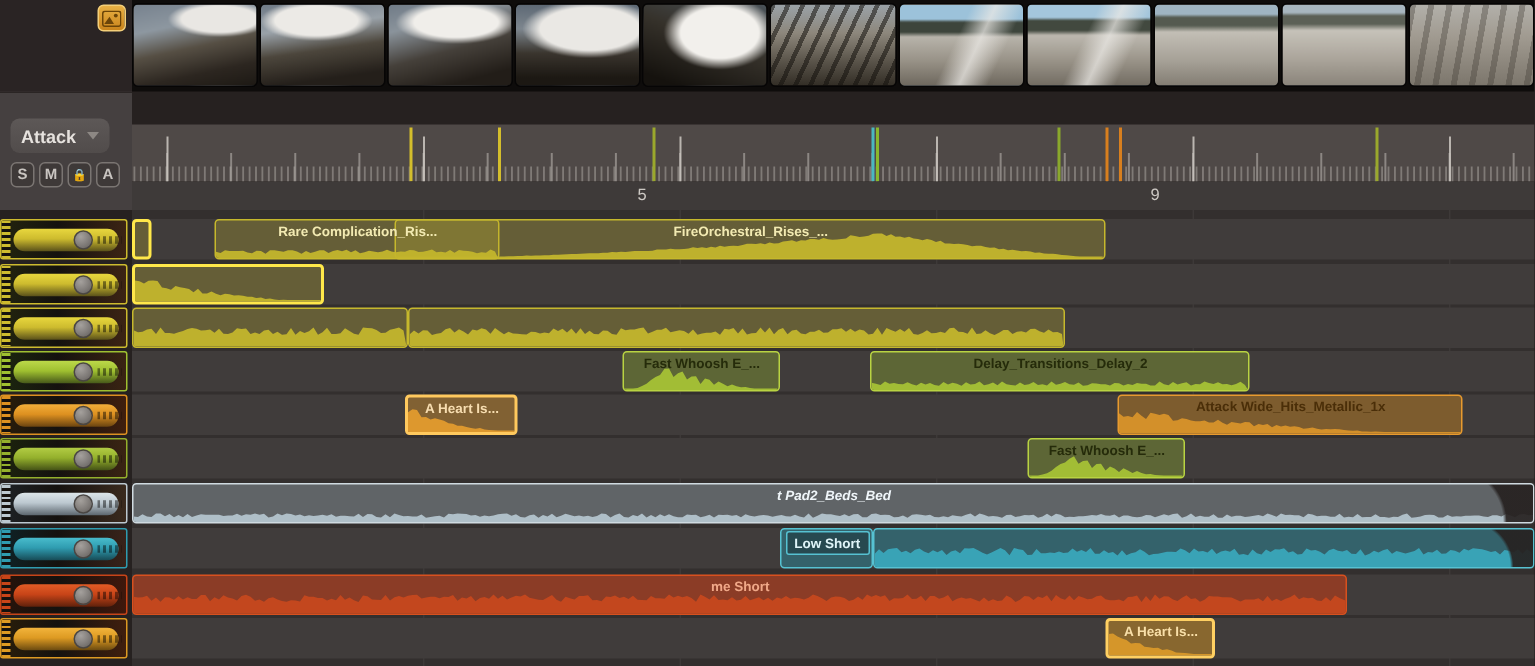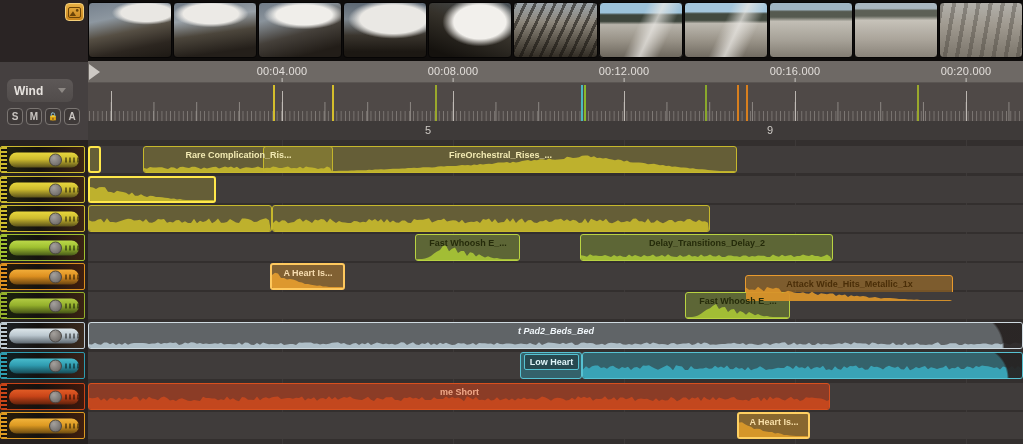--- a/index.html
+++ b/index.html
@@ -118,21 +118,21 @@
           <rect x="0.5" y="0.5" width="12" height="10" rx="1.5" fill="none" stroke="#6b4408" stroke-width="1"></rect>
           <circle cx="9.2" cy="3.4" r="1.3" fill="#6b4408"></circle>
           <path d="M1.5 9 L5 4.2 L8 9 Z" fill="#6b4408"></path>
         </svg>
       </span>
     </div>
   </div>
 
   <div class="left-panel">
     <div class="ruler-dd">
-      <span>Wind</span>
+      <span>Attack</span>
       <span class="chev"></span>
     </div>
     <div class="tb-row" id="tb-row">
         <div class="tb-btn" style="font-size: 10px;">S</div>
         <div class="tb-btn" style="font-size: 10px;">M</div>
         <div class="tb-btn" style="font-size: 8px;">🔒</div>
         <div class="tb-btn" style="font-size: 10px;">A</div>
       </div>
   </div>
 
@@ -143,28 +143,20 @@
       <div class="frame f-v4" title="volcano crater smoke"></div>
       <div class="frame f-v5" title="dark crater white plume"></div>
       <div class="frame f-v6" title="ash field ridges"></div>
       <div class="frame f-v7" title="gray slope blue sky"></div>
       <div class="frame f-v8" title="gray slope blue sky"></div>
       <div class="frame f-v9" title="light ash slope"></div>
       <div class="frame f-v10" title="light ash slope"></div>
       <div class="frame f-v11" title="washed gray slope"></div>
     </div>
 
-  <div class="ruler-bar" id="ruler-bar">
-    <div class="playhead"></div>
-  <div class="tc" style="left: 194px;">00:04.000</div>
-      <div class="tc" style="left: 365px;">00:08.000</div>
-      <div class="tc" style="left: 536px;">00:12.000</div>
-      <div class="tc" style="left: 707px;">00:16.000</div>
-      <div class="tc" style="left: 878px;">00:20.000</div>
-    </div>
   <div class="tick-area" id="tick-area">
       <div class="marker" style="left: 185px; background: rgb(212, 190, 44);"></div>
       <div class="marker" style="left: 244px; background: rgb(212, 190, 44);"></div>
       <div class="marker" style="left: 347px; background: rgb(154, 168, 44);"></div>
       <div class="marker" style="left: 493px; background: rgb(74, 184, 192);"></div>
       <div class="marker" style="left: 496px; background: rgb(138, 184, 44);"></div>
       <div class="marker" style="left: 617px; background: rgb(138, 168, 44);"></div>
       <div class="marker" style="left: 649px; background: rgb(216, 127, 30);"></div>
       <div class="marker" style="left: 658px; background: rgb(216, 127, 30);"></div>
       <div class="marker" style="left: 829px; background: rgb(154, 168, 44);"></div>
@@ -276,45 +268,45 @@
             <polygon points="0,17 0,16.0 3,16.0 6,16.0 9,15.6 12,14.4 15,12.9 18,10.4 21,8.4 24,7.0 27,2.8 30,2.6 33,8.3 36,5.8 39,4.6 42,10.0 45,8.0 48,7.9 51,13.0 54,9.3 57,10.1 60,13.5 63,11.3 66,12.9 69,14.5 72,13.3 75,14.5 78,15.2 81,15.0 84,15.7 87,16.0 90,16.0 93,16.0 96,16.0 99,16.0 102,16.0 103,17" fill="#a5c236" opacity="0.95"></polygon>
           </svg></div>
         <div class="clip" style="left: 492px; width: 253px; background: rgba(150, 180, 45, 0.35); border-color: rgb(185, 211, 66);"><span class="lbl" style="color: rgb(37, 43, 10);">Delay_Transitions_Delay_2</span><svg width="253" height="13">
             <polygon points="0,13 0,8.2 3,8.8 6,9.7 9,7.3 12,8.8 15,8.4 18,9.0 21,9.1 24,7.9 27,9.1 30,10.0 33,8.1 36,9.4 39,8.4 42,9.7 45,10.1 48,7.6 51,9.4 54,8.1 57,8.9 60,10.1 63,7.9 66,9.3 69,9.0 72,7.4 75,9.8 78,9.2 81,8.0 84,9.8 87,7.3 90,9.2 93,9.7 96,10.0 99,8.0 102,9.7 105,9.2 108,7.6 111,9.6 114,9.1 117,10.0 120,7.4 123,9.5 126,8.9 129,7.6 132,9.2 135,9.5 138,8.0 141,10.1 144,9.9 147,8.5 150,8.6 153,9.2 156,9.2 159,10.0 162,8.4 165,8.5 168,10.0 171,9.0 174,9.6 177,8.4 180,8.8 183,8.8 186,10.0 189,10.0 192,7.4 195,9.1 198,9.8 201,7.7 204,9.3 207,8.5 210,7.9 213,10.0 216,9.0 219,9.1 222,7.4 225,8.4 228,9.0 231,7.8 234,9.1 237,9.0 240,9.9 243,9.0 246,7.5 249,9.6 251,13" fill="#a5c236" opacity="0.95"></polygon>
           </svg></div>
       </div>
       <div class="lane" style="top: 123px;">
         <div class="clip sel" style="left: 182px; width: 75px; background: rgba(220, 150, 40, 0.42); border-color: rgb(255, 201, 94);"><span class="lbl" style="color: rgb(247, 221, 176);">A Heart Is...</span><svg width="75" height="17">
             <polygon points="0,17 0,3.9 3,1.8 6,2.4 9,7.1 12,7.0 15,8.6 18,7.9 21,8.6 24,9.5 27,11.1 30,11.5 33,12.9 36,12.9 39,13.7 42,14.3 45,14.8 48,14.4 51,15.4 54,15.6 57,15.9 60,16.0 63,16.0 66,16.0 69,16.0 72,16.0 73,17" fill="#e29b2e" opacity="0.95"></polygon>
           </svg></div>
-        <div class="clip" style="left: 657px; width: 208px; background: rgba(200, 130, 30, 0.45); border-color: rgb(232, 154, 46); margin-top: 12px;"><span class="lbl" style="color: rgb(74, 46, 8);">Attack Wide_Hits_Metallic_1x</span><svg width="230" height="17">
+        <div class="clip" style="left: 657px; width: 230px; background: rgba(200, 130, 30, 0.45); border-color: rgb(232, 154, 46);"><span class="lbl" style="color: rgb(74, 46, 8);">Attack Wide_Hits_Metallic_1x</span><svg width="230" height="17">
             <polygon points="0,17 0,3.5 3,5.8 6,5.4 9,6.1 12,2.7 15,5.1 18,7.3 21,3.1 24,3.9 27,4.7 30,3.8 33,4.6 36,8.5 39,8.1 42,6.8 45,7.4 48,8.4 51,8.9 54,8.9 57,8.3 60,9.6 63,9.7 66,7.8 69,9.8 72,11.1 75,9.3 78,9.8 81,10.3 84,9.4 87,9.5 90,12.1 93,10.6 96,11.3 99,10.6 102,12.9 105,11.3 108,12.3 111,11.7 114,12.5 117,12.1 120,12.6 123,13.8 126,13.5 129,13.0 132,13.8 135,14.4 138,14.0 141,14.1 144,14.0 147,14.2 150,14.6 153,15.0 156,15.1 159,15.0 162,15.6 165,15.6 168,15.8 171,15.6 174,15.9 177,16.0 180,16.0 183,16.0 186,16.0 189,16.0 192,16.0 195,16.0 198,16.0 201,16.0 204,16.0 207,16.0 210,16.0 213,16.0 216,16.0 219,16.0 222,16.0 225,16.0 228,16.0 228,17" fill="#d8922a" opacity="0.95"></polygon>
           </svg></div>
       </div>
       <div class="lane" style="top: 152px;">
         <div class="clip" style="left: 597px; width: 105px; background: rgba(150, 180, 45, 0.35); border-color: rgb(185, 211, 66);"><span class="lbl" style="color: rgb(37, 43, 10);">Fast Whoosh E_...</span><svg width="105" height="17">
             <polygon points="0,17 0,16.0 3,16.0 6,16.0 9,15.4 12,14.5 15,12.8 18,10.4 21,8.4 24,7.3 27,4.8 30,3.1 33,8.1 36,6.3 39,6.0 42,11.0 45,8.4 48,8.1 51,12.7 54,10.0 57,11.3 60,13.7 63,11.1 66,12.6 69,14.3 72,13.0 75,14.4 78,15.2 81,15.0 84,15.7 87,15.9 90,16.0 93,16.0 96,16.0 99,16.0 102,16.0 103,17" fill="#a5c236" opacity="0.95"></polygon>
           </svg></div>
       </div>
       <div class="lane" style="top: 182px;">
         <div class="clip" style="left: 0px; width: 935px; background: rgba(150, 165, 175, 0.38); border-color: rgb(207, 218, 224);"><span class="lbl" style="color: rgb(240, 246, 250); font-style: italic;">t Pad2_Beds_Bed</span><svg width="935" height="13">
             <polygon points="0,13 0,9.3 3,9.6 6,7.8 9,9.3 12,9.7 15,7.4 18,7.4 21,9.2 24,7.7 27,9.9 30,8.4 33,9.8 36,7.7 39,9.7 42,8.6 45,7.9 48,8.1 51,8.1 54,8.1 57,8.2 60,9.0 63,8.6 66,8.6 69,7.5 72,8.9 75,7.9 78,8.2 81,7.4 84,8.1 87,7.5 90,10.0 93,9.3 96,7.4 99,8.5 102,7.3 105,7.6 108,8.7 111,8.0 114,9.1 117,8.5 120,9.0 123,8.7 126,8.2 129,8.8 132,7.8 135,9.5 138,8.9 141,8.9 144,9.2 147,9.3 150,7.5 153,9.7 156,7.6 159,7.8 162,9.7 165,10.0 168,7.9 171,9.8 174,7.4 177,8.4 180,9.2 183,9.0 186,9.3 189,9.3 192,8.0 195,10.1 198,9.6 201,9.1 204,8.9 207,10.0 210,7.5 213,7.8 216,7.4 219,7.5 222,7.6 225,8.7 228,8.4 231,9.5 234,8.7 237,9.2 240,8.7 243,7.8 246,7.5 249,7.3 252,8.8 255,7.9 258,9.6 261,10.0 264,8.5 267,8.0 270,10.1 273,8.3 276,9.3 279,7.5 282,9.9 285,8.8 288,7.5 291,8.3 294,9.2 297,8.6 300,9.3 303,8.8 306,9.7 309,9.0 312,7.3 315,7.6 318,10.0 321,8.4 324,7.3 327,9.6 330,10.0 333,8.3 336,9.1 339,7.3 342,10.0 345,8.4 348,9.9 351,7.8 354,9.1 357,7.8 360,9.1 363,9.9 366,9.8 369,8.0 372,8.4 375,8.2 378,9.8 381,9.2 384,8.1 387,10.0 390,8.1 393,8.3 396,8.2 399,8.8 402,8.4 405,9.8 408,7.8 411,8.9 414,9.3 417,8.6 420,8.4 423,8.7 426,9.5 429,8.9 432,8.4 435,9.1 438,9.3 441,8.1 444,9.3 447,10.0 450,7.3 453,10.1 456,8.8 459,7.4 462,7.8 465,7.9 468,8.5 471,9.0 474,7.8 477,9.1 480,7.9 483,7.6 486,9.9 489,9.8 492,7.7 495,7.4 498,8.3 501,8.1 504,8.3 507,9.8 510,9.6 513,8.7 516,10.1 519,8.2 522,7.8 525,8.1 528,8.6 531,8.1 534,9.6 537,9.8 540,9.1 543,9.8 546,8.5 549,9.0 552,9.4 555,8.2 558,7.4 561,9.3 564,7.4 567,8.2 570,9.3 573,9.0 576,9.3 579,10.1 582,8.3 585,8.1 588,9.6 591,9.1 594,8.4 597,8.5 600,8.1 603,10.1 606,9.3 609,7.5 612,9.3 615,7.5 618,8.1 621,9.8 624,9.5 627,9.7 630,9.2 633,9.1 636,8.9 639,8.4 642,8.6 645,7.7 648,8.7 651,8.9 654,8.0 657,10.0 660,8.7 663,8.7 666,9.5 669,9.9 672,9.5 675,8.3 678,8.5 681,9.9 684,8.8 687,7.9 690,8.6 693,7.6 696,7.3 699,10.1 702,9.2 705,7.4 708,9.7 711,8.8 714,9.5 717,9.5 720,7.8 723,10.1 726,10.1 729,8.0 732,9.5 735,8.8 738,8.9 741,9.6 744,9.3 747,8.8 750,8.3 753,9.1 756,7.4 759,8.3 762,9.5 765,7.3 768,8.3 771,8.2 774,8.5 777,8.5 780,9.9 783,7.5 786,8.0 789,9.2 792,8.8 795,8.9 798,9.5 801,9.5 804,7.5 807,10.0 810,9.5 813,9.9 816,7.6 819,9.9 822,9.6 825,9.6 828,7.9 831,9.7 834,9.7 837,10.1 840,9.5 843,9.7 846,8.2 849,7.3 852,10.1 855,9.9 858,9.4 861,8.3 864,8.2 867,8.3 870,10.0 873,10.0 876,8.4 879,9.5 882,9.1 885,9.4 888,8.9 891,8.9 894,8.6 897,8.6 900,9.3 903,9.7 906,8.5 909,8.5 912,9.4 915,7.7 918,8.7 921,9.8 924,8.0 927,7.6 930,8.5 933,8.4 933,13" fill="#b3c4cd" opacity="0.95"></polygon>
           </svg><div class="fade" style="width: 55px; background: radial-gradient(circle at 0% 100%, rgba(38, 33, 32, 0) 58%, rgba(38, 33, 32, 0.92) 62%);"></div></div>
       </div>
       <div class="lane" style="top: 212px;">
-        <div class="clip" style="left: 432px; width: 62px; background: rgba(40, 140, 160, 0.48); border-color: rgb(86, 194, 210);"><span class="lbl plate" style="color: rgb(223, 244, 248); border-color: rgb(86, 194, 210);">Low Heart</span></div>
+        <div class="clip" style="left: 432px; width: 62px; background: rgba(40, 140, 160, 0.48); border-color: rgb(86, 194, 210);"><span class="lbl plate" style="color: rgb(223, 244, 248); border-color: rgb(86, 194, 210);">Low Short</span></div>
         <div class="clip" style="left: 494px; width: 441px; background: rgba(40, 140, 160, 0.48); border-color: rgb(86, 194, 210);">
           <svg width="441" height="17">
             <polygon points="0,17 0,8.4 3,5.2 6,7.6 9,5.2 12,4.6 15,4.4 18,7.1 21,6.2 24,7.8 27,5.5 30,4.7 33,6.7 36,7.9 39,5.9 42,7.1 45,5.7 48,9.0 51,6.6 54,5.9 57,7.8 60,4.5 63,4.7 66,4.3 69,5.9 72,7.5 75,8.7 78,7.3 81,5.8 84,4.3 87,5.9 90,9.2 93,4.3 96,5.1 99,5.6 102,9.0 105,8.9 108,5.0 111,7.8 114,7.9 117,7.4 120,7.6 123,6.6 126,7.7 129,7.4 132,4.7 135,6.8 138,5.6 141,7.0 144,4.4 147,8.1 150,8.2 153,5.9 156,7.7 159,7.0 162,9.3 165,5.9 168,9.2 171,7.9 174,7.2 177,5.2 180,6.9 183,9.1 186,8.3 189,8.2 192,7.5 195,6.8 198,6.9 201,7.0 204,4.7 207,5.8 210,7.9 213,4.6 216,6.7 219,6.3 222,7.4 225,4.9 228,8.4 231,6.7 234,6.0 237,6.9 240,4.8 243,8.9 246,8.3 249,9.2 252,5.3 255,7.9 258,8.7 261,5.3 264,7.0 267,5.1 270,5.3 273,4.5 276,7.3 279,6.5 282,8.7 285,8.4 288,4.7 291,6.0 294,5.7 297,6.8 300,8.6 303,5.9 306,4.8 309,6.1 312,6.7 315,5.6 318,8.2 321,8.4 324,5.1 327,9.3 330,8.1 333,6.1 336,7.3 339,5.9 342,5.0 345,8.2 348,6.3 351,7.1 354,8.0 357,7.1 360,6.4 363,4.4 366,8.6 369,7.0 372,7.3 375,5.5 378,8.1 381,8.0 384,5.6 387,6.1 390,7.5 393,4.9 396,6.0 399,4.5 402,4.9 405,5.2 408,6.0 411,7.0 414,6.3 417,8.6 420,5.6 423,6.2 426,7.4 429,5.1 432,8.1 435,5.1 438,7.3 439,17" fill="#3aa6ba" opacity="0.95"></polygon>
           </svg>
           <div class="fade" style="width: 45px; background: radial-gradient(circle at 0% 100%, rgba(38, 33, 32, 0) 58%, rgba(38, 33, 32, 0.92) 62%);"></div>
         </div>
       </div>
       <div class="lane" style="top: 243px;">
-        <div class="clip" style="left: 0px; width: 742px; background: rgba(190, 60, 25, 0.6); border-color: rgb(216, 80, 30);"><span class="lbl" style="color: rgb(240, 168, 136);">me Short</span><svg width="902" height="17">
+        <div class="clip" style="left: 0px; width: 810px; background: rgba(190, 60, 25, 0.6); border-color: rgb(216, 80, 30);"><span class="lbl" style="color: rgb(240, 168, 136);">me Short</span><svg width="902" height="17">
             <polygon points="0,17 0,5.8 3,6.3 6,6.1 9,5.1 12,8.5 15,6.3 18,9.1 21,6.1 24,6.3 27,7.9 30,5.5 33,7.7 36,6.2 39,7.3 42,7.3 45,4.7 48,4.7 51,8.9 54,6.1 57,7.7 60,4.8 63,6.4 66,7.0 69,8.3 72,5.4 75,4.5 78,5.9 81,8.5 84,7.7 87,9.1 90,6.9 93,6.2 96,7.6 99,8.7 102,9.1 105,8.1 108,8.4 111,9.0 114,4.8 117,5.9 120,5.9 123,6.6 126,6.6 129,8.3 132,7.2 135,8.1 138,4.6 141,7.8 144,6.3 147,8.2 150,9.3 153,5.0 156,5.5 159,7.7 162,7.8 165,8.0 168,4.6 171,8.3 174,6.1 177,5.3 180,6.4 183,5.2 186,4.7 189,4.5 192,7.0 195,6.4 198,5.9 201,5.9 204,6.8 207,5.8 210,6.0 213,4.6 216,8.5 219,6.3 222,7.0 225,5.3 228,8.8 231,6.6 234,6.0 237,7.2 240,4.3 243,7.2 246,5.1 249,7.7 252,6.3 255,5.1 258,5.7 261,4.4 264,6.5 267,7.2 270,7.8 273,8.0 276,6.4 279,4.7 282,7.8 285,9.1 288,5.8 291,6.8 294,7.6 297,5.3 300,5.3 303,4.9 306,8.1 309,8.0 312,8.9 315,5.7 318,6.0 321,5.0 324,6.6 327,5.8 330,7.3 333,5.1 336,7.9 339,8.0 342,8.1 345,5.3 348,6.9 351,6.9 354,7.1 357,4.4 360,6.4 363,5.1 366,6.2 369,5.4 372,6.7 375,9.2 378,4.3 381,5.8 384,7.6 387,4.9 390,8.0 393,7.7 396,8.2 399,6.2 402,8.4 405,7.9 408,5.3 411,8.2 414,7.2 417,6.2 420,8.2 423,6.5 426,8.5 429,6.3 432,7.2 435,5.4 438,7.2 441,6.5 444,6.8 447,7.7 450,6.5 453,4.4 456,5.3 459,6.8 462,8.7 465,6.4 468,5.7 471,5.9 474,6.7 477,8.6 480,7.9 483,5.8 486,7.8 489,4.3 492,5.9 495,4.7 498,5.9 501,4.9 504,8.7 507,6.8 510,7.0 513,6.7 516,4.3 519,7.4 522,7.2 525,5.2 528,8.6 531,5.4 534,5.4 537,7.2 540,6.3 543,4.7 546,8.9 549,7.1 552,6.4 555,7.1 558,6.7 561,7.9 564,9.0 567,6.3 570,8.9 573,7.5 576,8.6 579,8.3 582,5.0 585,6.5 588,9.3 591,7.8 594,5.4 597,5.6 600,8.0 603,5.6 606,6.6 609,4.9 612,8.9 615,4.7 618,6.9 621,7.9 624,5.0 627,8.2 630,5.4 633,6.4 636,7.5 639,7.1 642,5.5 645,5.0 648,7.5 651,8.1 654,8.2 657,7.7 660,8.9 663,6.0 666,5.9 669,5.0 672,9.3 675,5.4 678,8.6 681,4.4 684,7.1 687,5.5 690,5.7 693,7.6 696,8.6 699,6.5 702,4.8 705,7.4 708,6.8 711,9.1 714,7.9 717,5.3 720,5.7 723,5.6 726,6.1 729,6.2 732,6.4 735,7.6 738,9.0 741,7.6 744,7.7 747,7.6 750,6.9 753,8.9 756,5.4 759,8.7 762,7.2 765,8.7 768,7.2 771,6.2 774,4.4 777,7.5 780,6.1 783,6.9 786,6.5 789,8.3 792,8.7 795,6.1 798,8.6 801,5.0 804,6.7 807,8.0 810,8.9 813,4.8 816,6.9 819,8.4 822,6.6 825,5.1 828,6.4 831,8.8 834,9.0 837,8.3 840,6.0 843,6.0 846,7.2 849,4.9 852,9.1 855,7.9 858,8.0 861,7.6 864,8.9 867,7.2 870,4.7 873,7.5 876,5.8 879,4.4 882,9.3 885,4.6 888,8.4 891,6.6 894,6.0 897,7.5 900,7.4 900,17" fill="#c6481e" opacity="0.95"></polygon>
           </svg></div>
       </div>
       <div class="lane" style="top: 272px;">
         <div class="clip sel" style="left: 649px; width: 73px; background: rgba(215, 150, 35, 0.48); border-color: rgb(255, 208, 98);"><span class="lbl" style="color: rgb(248, 223, 168);">A Heart Is...</span><svg width="73" height="17">
             <polygon points="0,17 0,2.6 3,2.3 6,4.3 9,5.7 12,6.7 15,9.0 18,8.7 21,8.9 24,11.1 27,11.5 30,12.0 33,11.9 36,13.4 39,12.9 42,13.7 45,15.0 48,15.1 51,15.4 54,15.7 57,16.0 60,16.0 63,16.0 66,16.0 69,16.0 71,17" fill="#d9992a" opacity="0.95"></polygon>
           </svg></div>
       </div>
     </div>
 </div>

